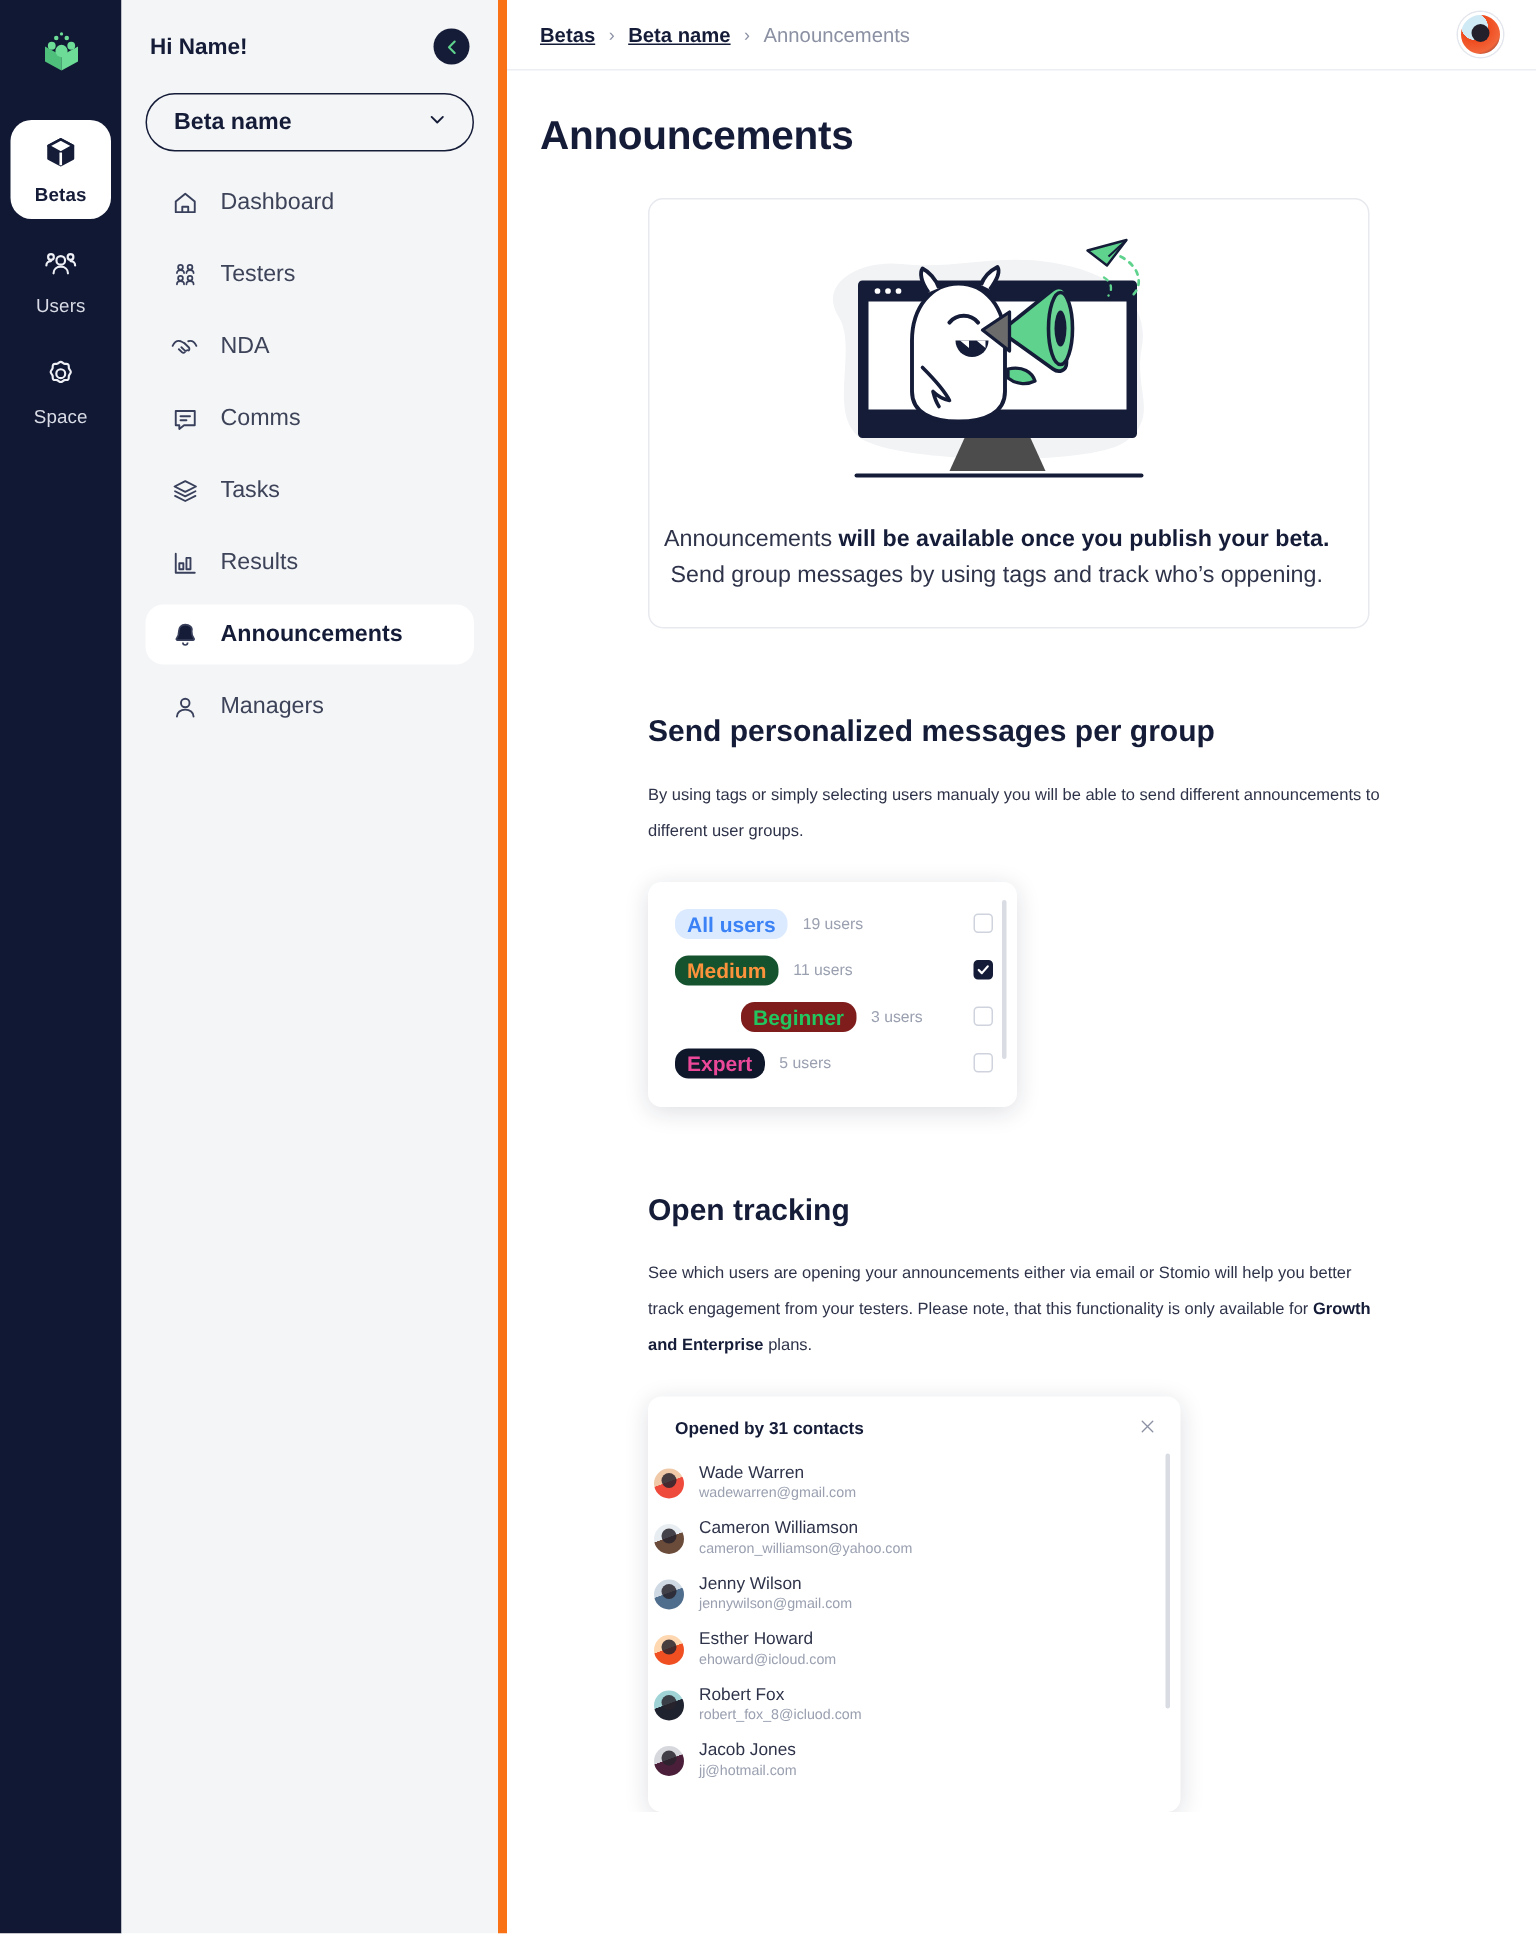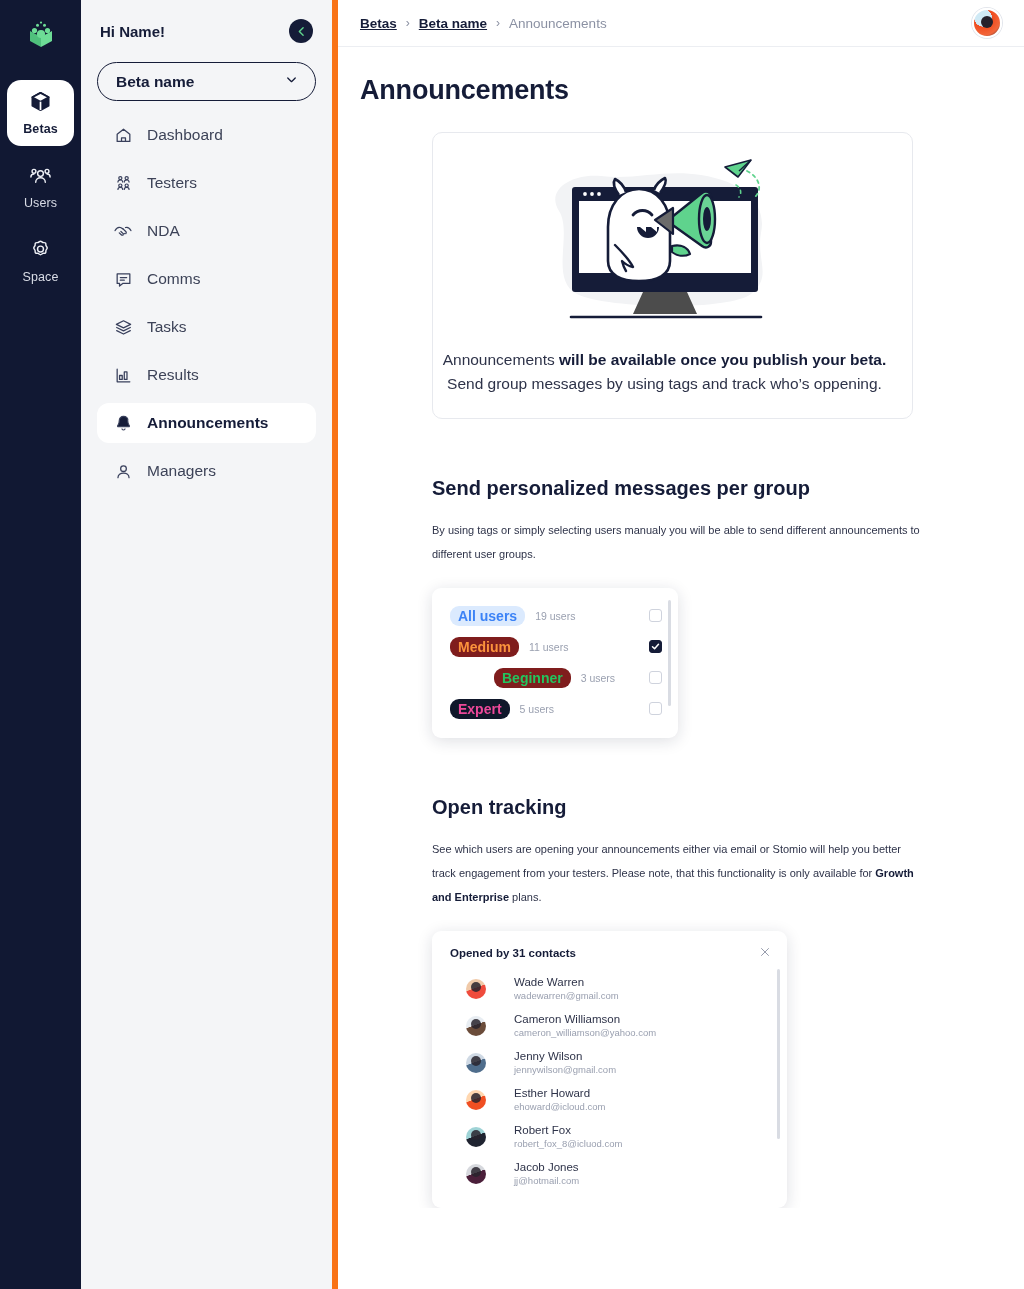--- a/index.html
+++ b/index.html
@@ -140,21 +140,21 @@
   .contacts {
     margin-top: 22px; width: 355px; background: #fff; border-radius: 9px;
     box-shadow: 0 3px 16px rgba(20,28,56,.14);
     padding: 13px 0 16px 0; position: relative;
   }
   .contacts-head {
     display:flex; align-items:center; justify-content:space-between;
     padding: 0 16px 0 18px; margin-bottom: 8px;
   }
   .contacts-title { font-size: 11.5px; font-weight: 700; color: #151c38; }
-  .crow { display:flex; align-items:center; gap: 28px; padding: 5px 34px; }
+  .crow { display:flex; align-items:center; gap: 10px; padding: 5px 4px; }
   .cav { width: 20px; height: 20px; border-radius: 50%; flex:0 0 20px; position:relative; overflow:hidden; }
   .cav::after{ content:""; position:absolute; left:25%; top:18%; width:50%; height:50%; border-radius:50%; background:rgba(40,35,45,.85); }
   .cname { font-size: 11.5px; color: #2e3349; line-height: 14px; }
   .cmail { font-size: 9.5px; color: #9aa0b0; line-height: 13px; }
   .contacts-scroll {
     position:absolute; right: 7px; top: 38px; width: 3px; height: 170px;
     background: #d9dce3; border-radius: 2px;
   }
 </style>
 </head>
@@ -379,21 +379,21 @@
 
         <div class="tagcard">
           <div class="tag-scroll"></div>
 
           <div class="tagrow">
             <span class="pill" id="pill0" style="background: rgb(219, 234, 254); color: rgb(59, 130, 246);">All users</span>
             <span class="tag-count">19 users</span>
             <span class="tag-cb"></span>
           </div>
           <div class="tagrow">
-            <span class="pill" id="pill1" style="background: #7f1d1d; color: rgb(251, 146, 60);">Medium</span>
+            <span class="pill" id="pill1" style="background: #14532d; color: rgb(251, 146, 60);">Medium</span>
             <span class="tag-count">11 users</span>
             <span class="tag-cb checked">
               <svg width="9" height="9" viewBox="0 0 24 24" fill="none" stroke="#ffffff" stroke-width="4" stroke-linecap="round" stroke-linejoin="round">
                   <path d="M4 12.5 L9.5 18 L20 6"></path>
                 </svg>
             </span>
           </div>
           <div class="tagrow">
             <span class="pill" id="pill2" style="background: #7f1d1d; color: rgb(34, 197, 94); margin-left: 44px;">Beginner</span>
             <span class="tag-count">3 users</span>

